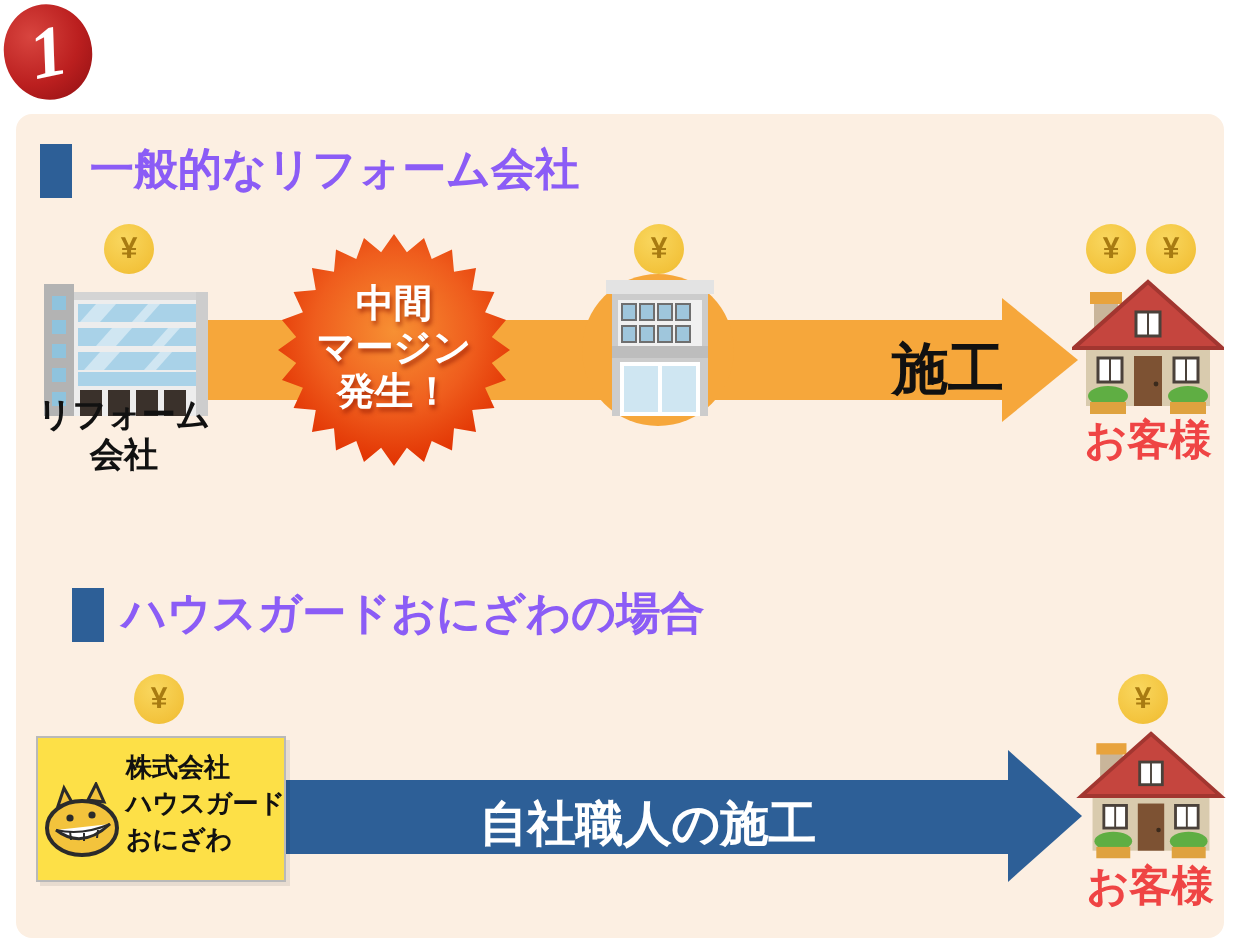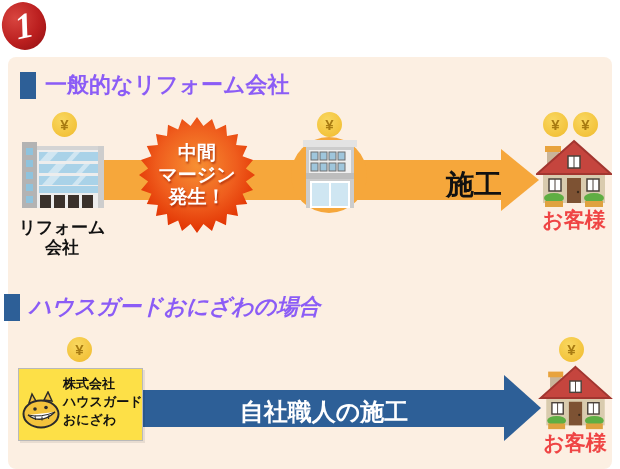--- a/index.html
+++ b/index.html
@@ -103,21 +103,21 @@
       <polygon points="34,28 44,28 36,37 26,37" fill="#ffffff" opacity="0.45"></polygon>
       <polygon points="62,28 68,28 60,37 54,37" fill="#ffffff" opacity="0.45"></polygon>
       <polygon points="28,40 38,40 30,49 20,49" fill="#ffffff" opacity="0.45"></polygon>
       <polygon points="58,40 64,40 56,49 50,49" fill="#ffffff" opacity="0.45"></polygon>
       <rect x="18" y="59" width="11" height="13" fill="#3a312b"></rect>
       <rect x="32" y="59" width="11" height="13" fill="#3a312b"></rect>
       <rect x="46" y="59" width="11" height="13" fill="#3a312b"></rect>
       <rect x="60" y="59" width="11" height="13" fill="#3a312b"></rect>
     </svg>
   </div>
-  <div class="label" style="left:10px;top:218px;width:104px;">
+  <div class="label" style="left:10px;top:198px;width:104px;">
     <div>リフォーム</div>
     <div>会社</div>
   </div>
 
   <div class="burst" id="burst" style="clip-path: polygon(50% 0%, 55.55% 7.86%, 62.94% 1.7%, 66.26% 10.74%, 75% 6.7%, 75.87% 16.28%, 85.36% 14.64%, 83.72% 24.13%, 93.3% 25%, 89.26% 33.74%, 98.3% 37.06%, 92.14% 44.45%, 100% 50%, 92.14% 55.55%, 98.3% 62.94%, 89.26% 66.26%, 93.3% 75%, 83.72% 75.87%, 85.36% 85.36%, 75.87% 83.72%, 75% 93.3%, 66.26% 89.26%, 62.94% 98.3%, 55.55% 92.14%, 50% 100%, 44.45% 92.14%, 37.06% 98.3%, 33.74% 89.26%, 25% 93.3%, 24.13% 83.72%, 14.64% 85.36%, 16.28% 75.87%, 6.7% 75%, 10.74% 66.26%, 1.7% 62.94%, 7.86% 55.55%, 0% 50%, 7.86% 44.45%, 1.7% 37.06%, 10.74% 33.74%, 6.7% 25%, 16.28% 24.13%, 14.64% 14.64%, 24.13% 16.28%, 25% 6.7%, 33.74% 10.74%, 37.06% 1.7%, 44.45% 7.86%);">
     <div class="line">中間</div>
     <div class="line">マージン</div>
     <div class="line">発生！</div>
   </div>
 
@@ -169,21 +169,21 @@
       <rect x="51" y="40" width="12" height="12" fill="#ffffff" stroke="#4a413a" stroke-width="1.5"></rect>
       <line x1="57" y1="40" x2="57" y2="52" stroke="#4a413a" stroke-width="1"></line>
       <ellipse cx="18" cy="59" rx="10" ry="5" fill="#5fae43"></ellipse>
       <ellipse cx="58" cy="59" rx="10" ry="5" fill="#5fae43"></ellipse>
       <rect x="9" y="62" width="18" height="6" fill="#dfa23f"></rect>
       <rect x="49" y="62" width="18" height="6" fill="#dfa23f"></rect>
     </svg>
   </div>
   <div class="customer" style="left:536px;top:206px;width:76px;">お客様</div>
 
-  <div class="sec-head" style="left:4px;top:292px;font-style:italic;">
+  <div class="sec-head" style="left:36px;top:292px;">
     <span class="sq"></span>
     <span class="txt">ハウスガードおにざわの場合</span>
   </div>
 
   <div class="coin" style="left:67px;top:337px;">
       <span>¥</span>
     </div>
   <div class="coin" style="left:559px;top:337px;">
       <span>¥</span>
     </div>

